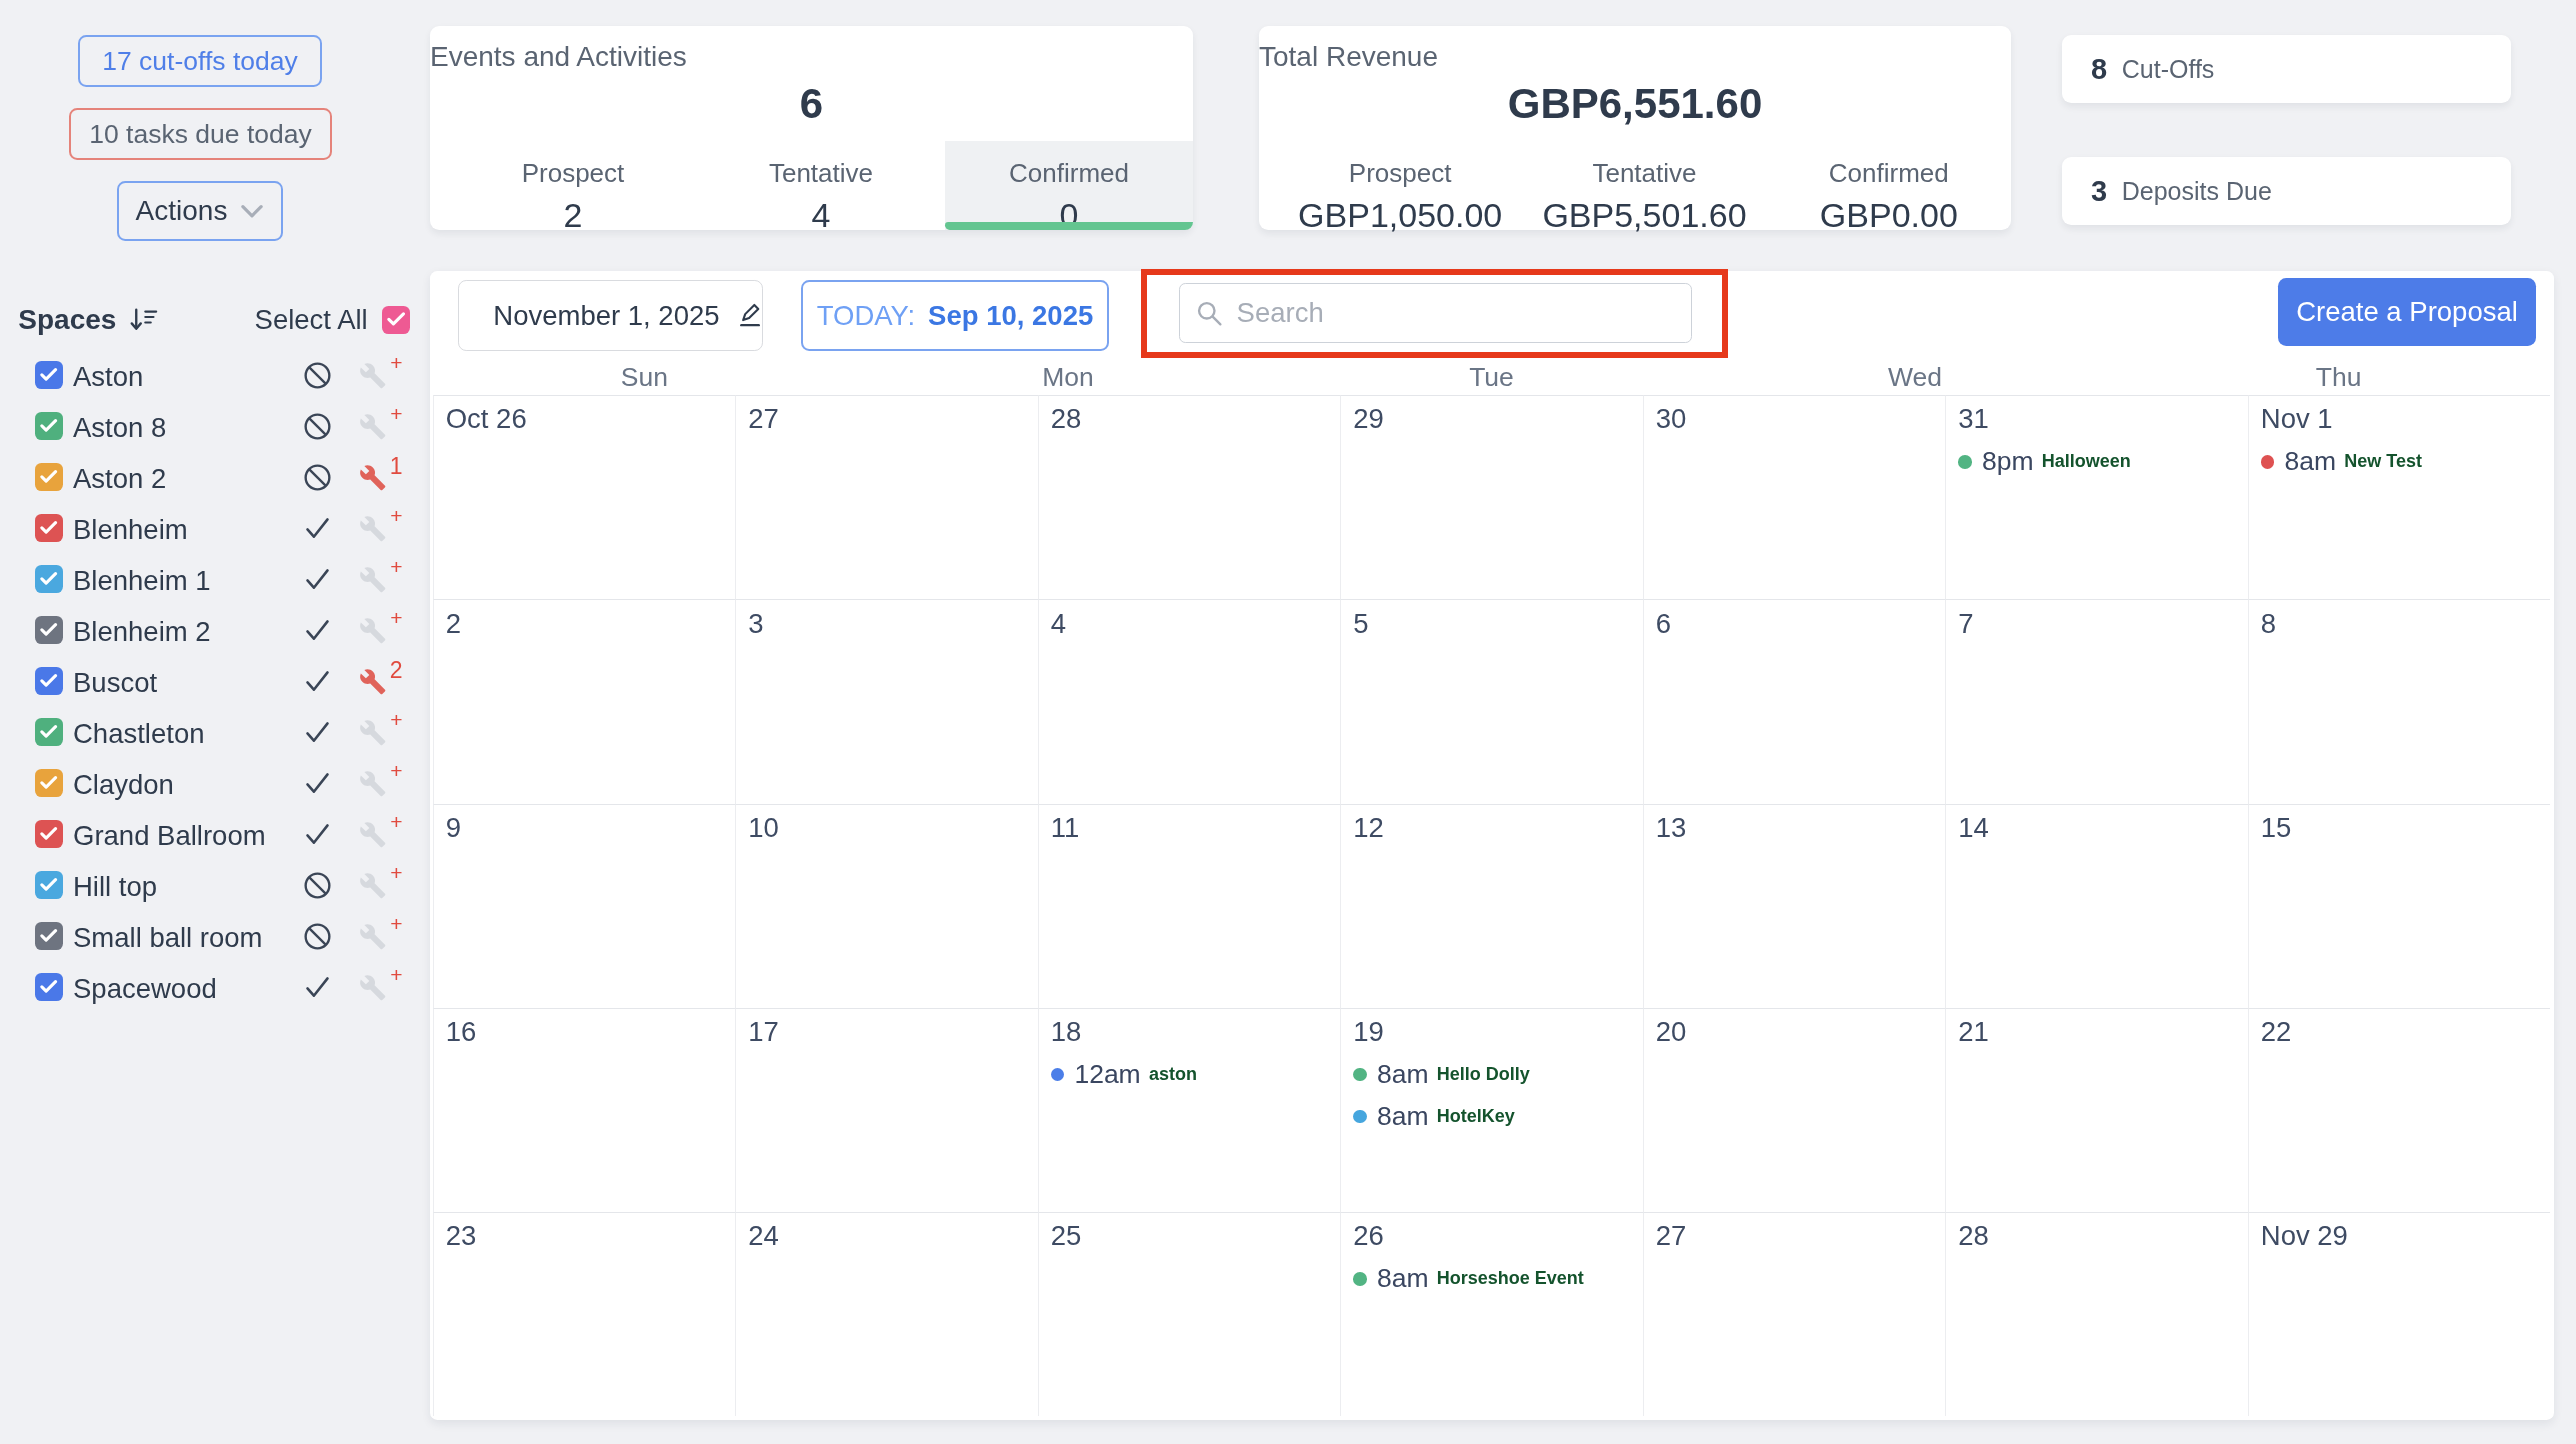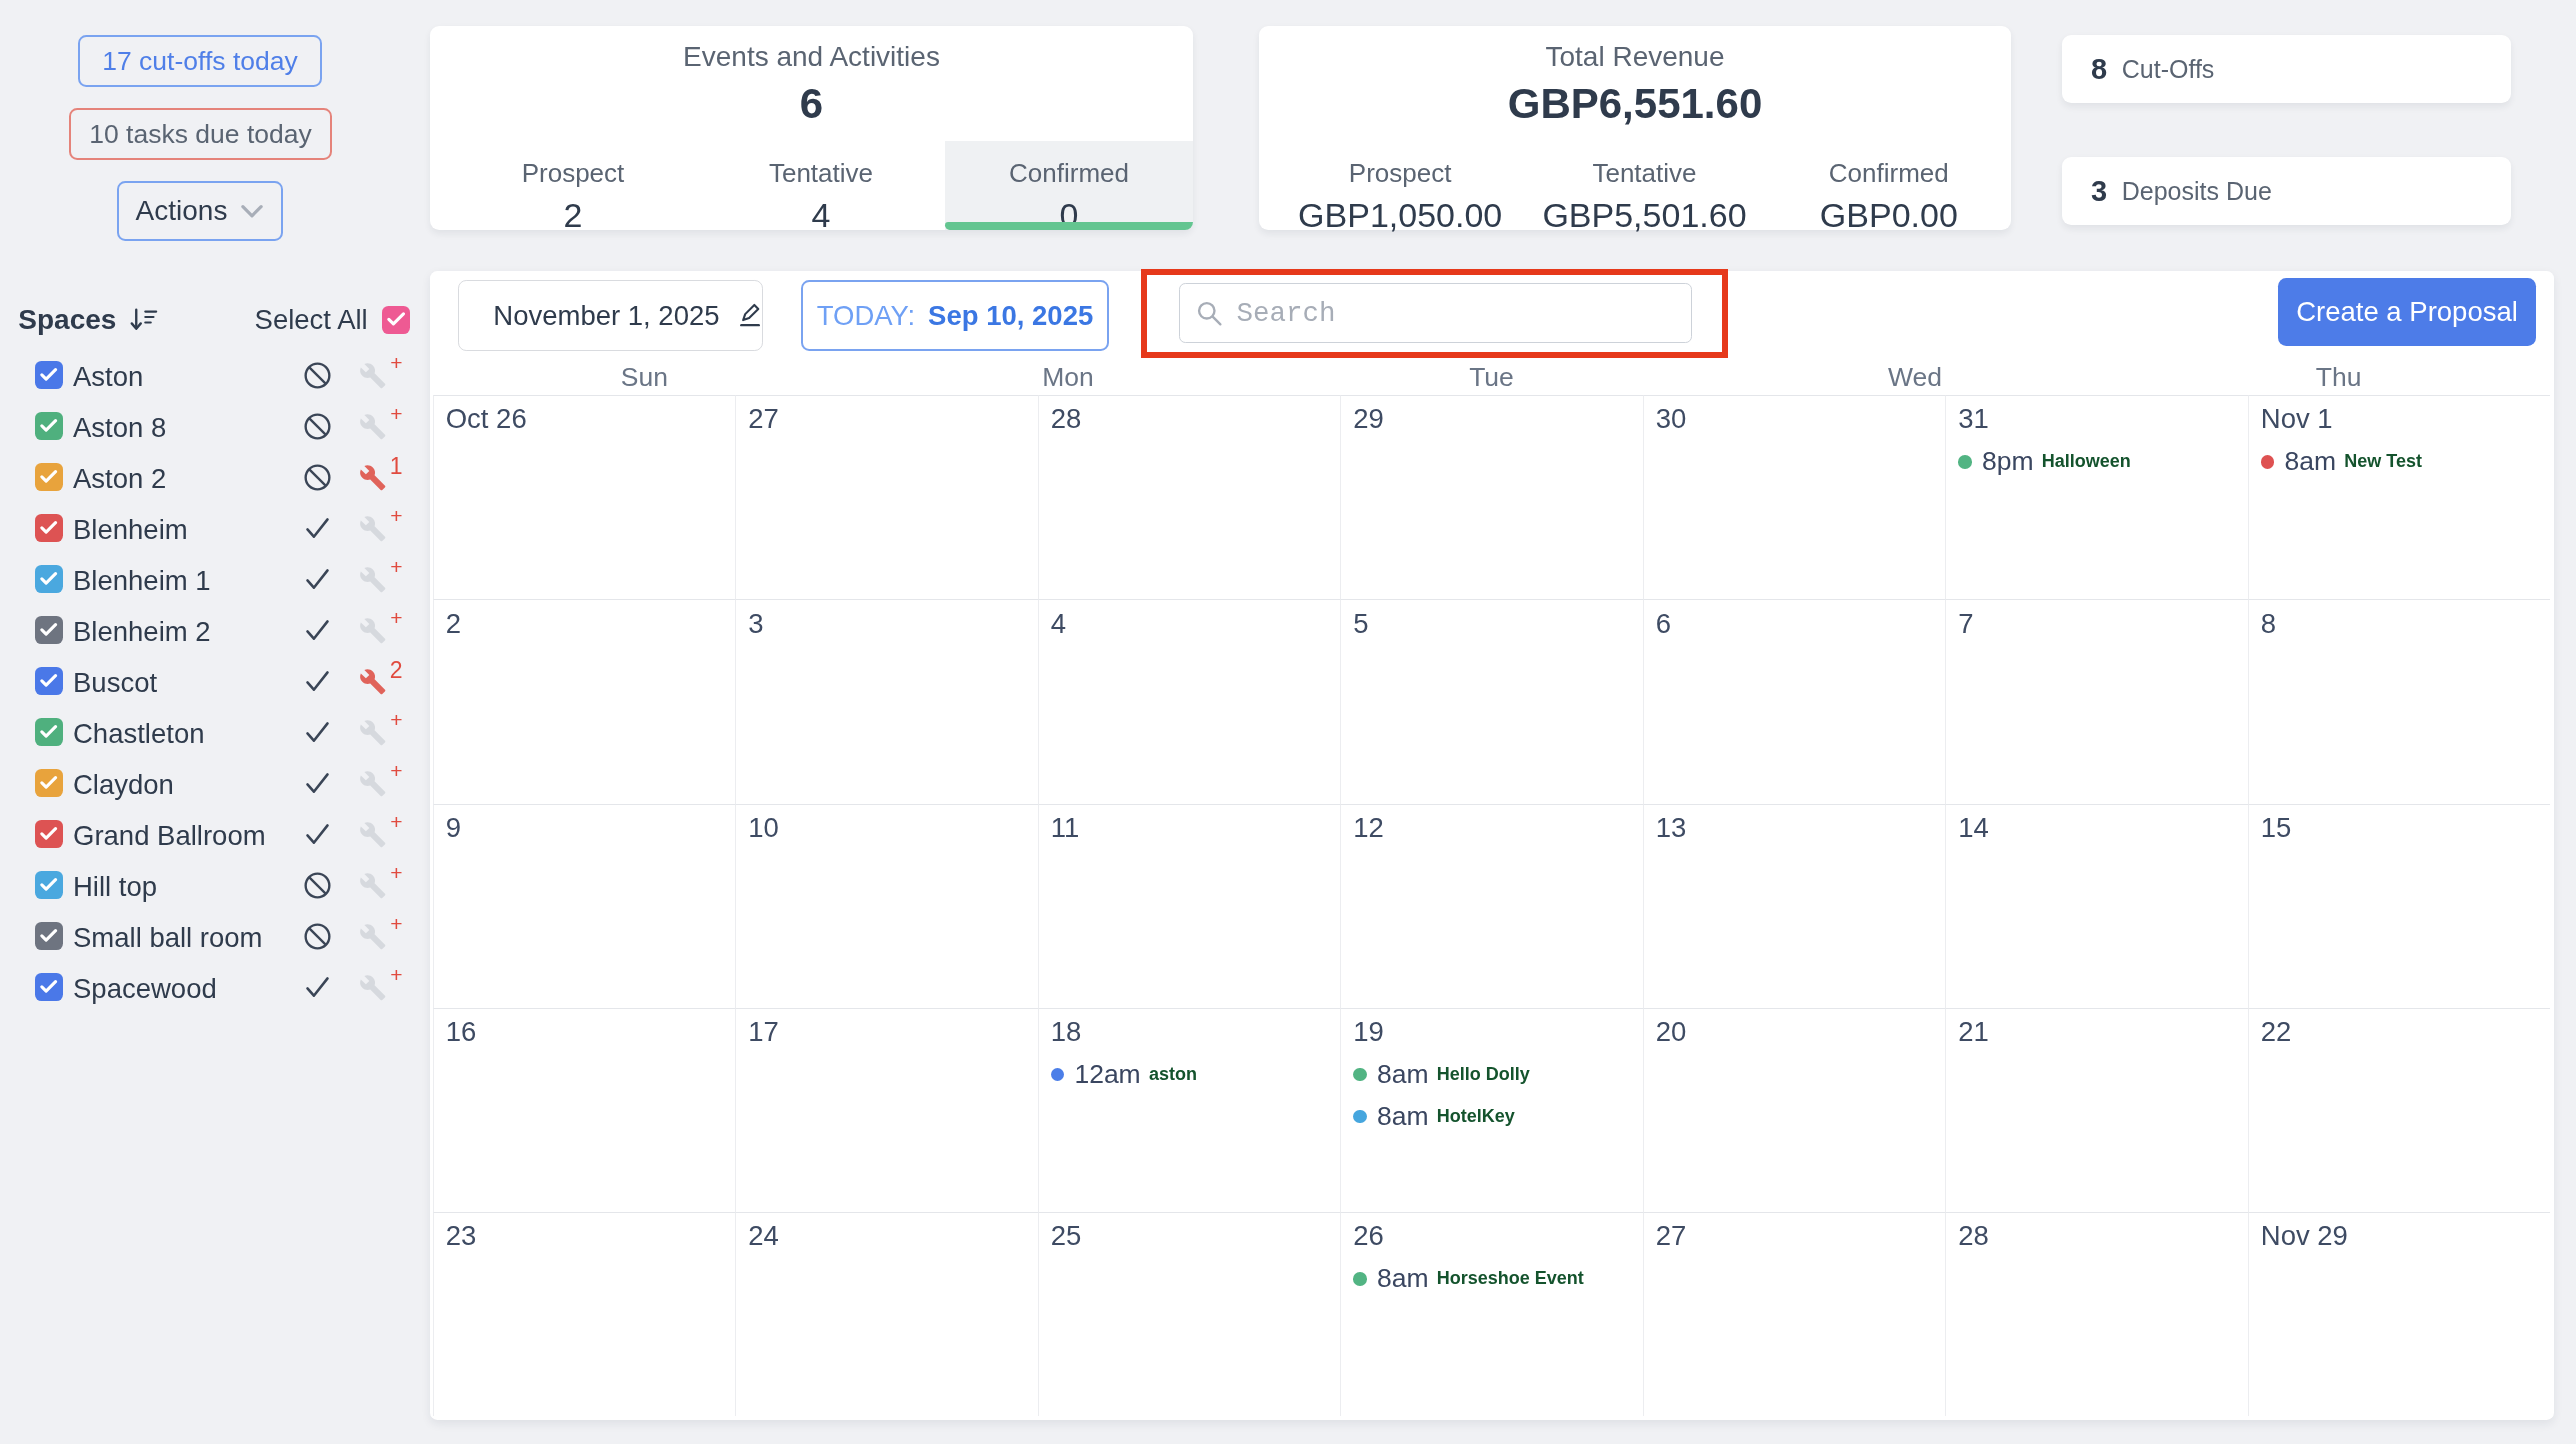--- a/index.html
+++ b/index.html
@@ -40,21 +40,21 @@
   .space-wrench svg { fill:#D6D9DE; }
   .space-wrench.wrench-red svg { fill:#E0635A; }
   .wrench-badge { position:absolute; right:-14.6px; top:-11px; font-size:21px; color:#E04B3F; }
   .wrench-red .wrench-badge { font-size:23px; }
 
   
   .card { position:absolute; background:#FFFFFF; border-radius:9.2px;
           box-shadow:0 3.7px 7.3px rgba(30,40,60,.07); }
   #card-events  { left:430px; top:26px; width:763px; height:204px; }
   #card-revenue { left:1259px; top:26px; width:752px; height:204px; }
-  .card-title { text-align:center; padding-top:14.6px; font-size:28px; color:#5A6472; }
+  .card-title { text-align:left; padding-top:14.6px; font-size:28px; color:#5A6472; }
   .card-total { text-align:center; margin-top:7.3px; font-size:42px; font-weight:bold; color:#2F3B4C; }
   .card-stats { position:absolute; left:0; right:0; top:115px; bottom:0; display:flex;padding-left:19px; }
   .stat { flex:1; text-align:center; position:relative; }
   .stat-label { margin-top:16.5px; font-size:26px; color:#5A6472; }
   .stat-value { margin-top:7.3px; font-size:34px; color:#2F3B4C; }
   .stat.highlight { background:#EFF1F3; border-radius:0 0 9.2px 0; }
   .stat.highlight::after { content:""; position:absolute; left:0; right:0; bottom:0; height:8.2px;
                            background:#63C590; border-radius:3.7px 0 9.2px 5.5px; }
   .mini-card { position:absolute; background:#fff; border-radius:9.2px;
                box-shadow:0 3.7px 7.3px rgba(30,40,60,.07); display:flex; align-items:center; }
@@ -79,21 +79,21 @@
                justify-content:center; gap:13px; cursor:pointer; background:#fff; }
   #today-prefix { font-size:27.5px; color:#6FA0F5; }
   #today-date { font-size:27.5px; font-weight:bold; color:#3B77E3; }
 
   #search-annotation { position:absolute; left:711px; top:-1.8px; width:587px; height:89px;
                        border:6.4px solid #E6391B; z-index:5; pointer-events:none; }
   #search-box { position:absolute; left:749px; top:12px; width:513px; height:60px;
                 border:1.8px solid #CDD2D9; border-radius:6.4px; background:#fff;
                 display:flex; align-items:center; }
   #search-input { border:none; outline:none; flex:1; margin-left:13px; font-size:27.5px;
-                  color:#3A4660; background:transparent; font-family:Liberation Mono, monospace; }
+                  color:#3A4660; background:transparent; font-family:Liberation Sans, sans-serif; }
   #search-input::placeholder { color:#A7ADB7; }
   #search-box .mag { margin-left:14.6px; flex:none; }
 
   #create-btn { position:absolute; left:1848px; top:7.3px; width:258px; height:68px;
                 background:#4D7CE8; border:none; border-radius:8.2px; color:#fff; font-size:27.5px;
                 display:flex; align-items:center; justify-content:center; cursor:pointer;
                 font-family:inherit; }
 
   #cal-dow { position:absolute; left:2.7px; right:3.7px; top:91px; height:34px;
              display:grid; grid-template-columns:repeat(5,1fr); }

